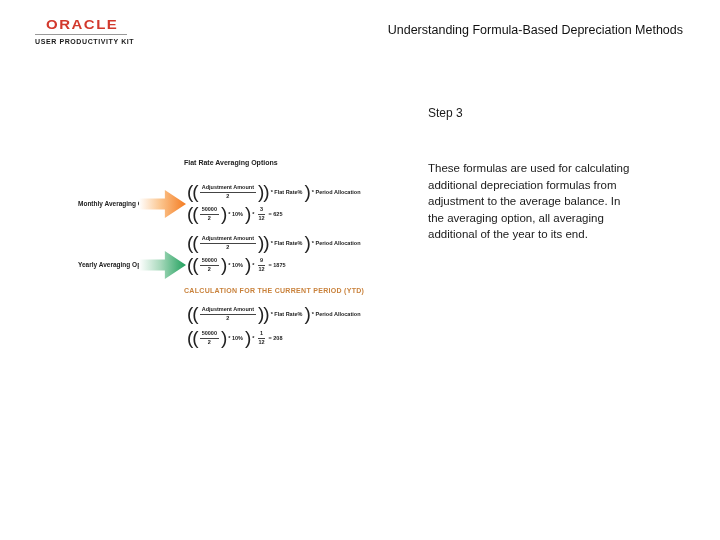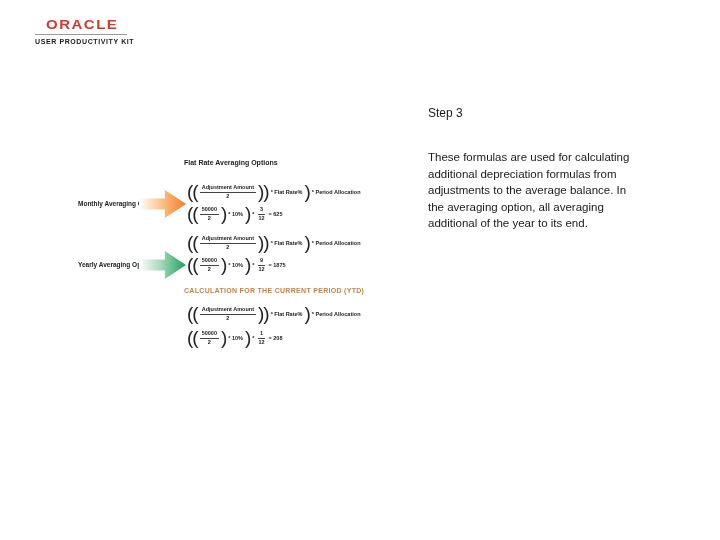--- a/index.html
+++ b/index.html
@@ -22,21 +22,21 @@
   .logo-sub {
     display:block; margin-top:3px; font-size:7px; font-weight:bold;
     color:#1a1a1a; letter-spacing:0.6px; white-space:nowrap;
   }
   .page-title {
     right:37px; top:23px; font-size:12.5px; color:#111; white-space:nowrap;
   }
 
   
   .step-label { left:428px; top:106px; font-size:12px; color:#1a1a1a; }
-  .body-text { left:428px; top:149px; width:260px; font-size:11.5px;
+  .body-text { left:428px; top:160px; width:260px; font-size:11.5px;
     color:#1a1a1a; line-height:16.6px; }
 
   
   .diagram-title { left:184px; top:159px; font-size:7px; font-weight:bold; color:#222; white-space:nowrap; }
   .ytd-heading { left:184px; top:287px; font-size:7px; font-weight:bold;
     letter-spacing:0.3px; color:#c9823c; white-space:nowrap; }
 
   .option-label { font-size:6.5px; font-weight:bold; color:#222; white-space:nowrap; }
   .label-monthly { left:78px; top:200px; }
   .label-yearly  { left:78px; top:261px; }
@@ -69,26 +69,27 @@
 <body>
 
 <div class="slide">
 
   <div class="abs logo">
     <span class="logo-brand">ORACLE</span>
     <div class="logo-rule"></div>
     <span class="logo-sub">USER PRODUCTIVITY KIT</span>
   </div>
 
+  <div class="abs page-title">Understanding Formula-Based Depreciation Methods</div>
 
   <div class="abs step-label">Step 3</div>
   <div class="abs body-text">
     <div>These formulas are used for calculating</div>
     <div>additional depreciation formulas from</div>
-    <div>adjustments to the average balance. In</div>
+    <div>adjustment to the average balance. In</div>
     <div>the averaging option, all averaging</div>
     <div>additional of the year to its end.</div>
   </div>
 
   <div class="abs diagram-title">Flat Rate Averaging Options</div>
 
   <div class="abs option-label label-monthly">Monthly Averaging Option</div>
   <div class="abs block-arrow arrow-orange"></div>
 
   <div class="abs frow r-m1">

